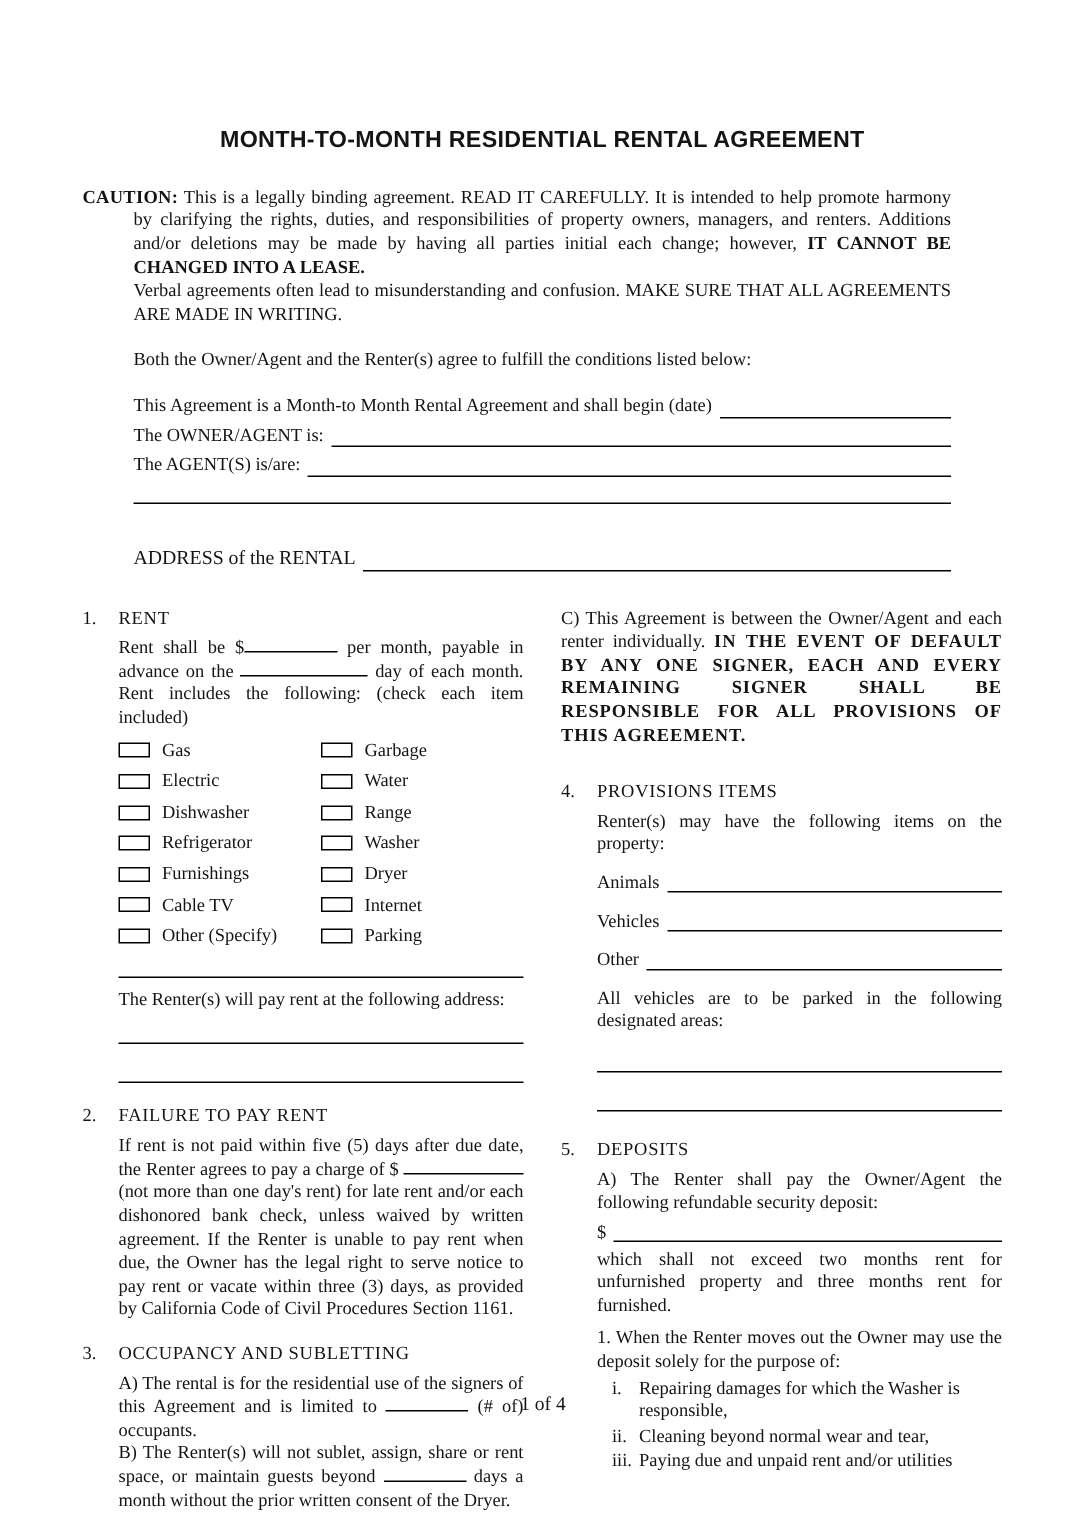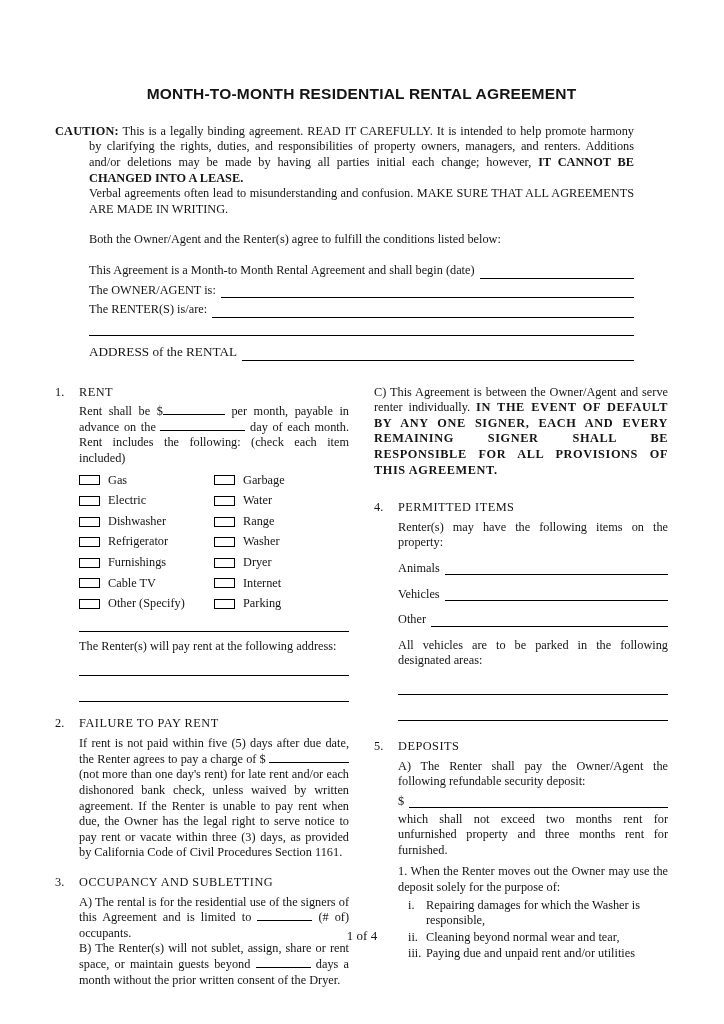--- a/index.html
+++ b/index.html
@@ -13,21 +13,21 @@
   .cp1{text-indent:-34px;text-align:justify;}
   .cp2{text-align:justify;}
   .caution-label{font-weight:700;letter-spacing:.2px;}
   .bold{font-weight:700;}
   .agree{margin-top:15px;}
   .flines{margin-top:15px;}
   .fline{display:flex;align-items:flex-end;margin-top:4px;}
   .fline .lab{white-space:nowrap;}
   .fline .blank{flex:1;border-bottom:1px solid #000;margin-left:5px;height:14px;}
   .contline{border-bottom:1px solid #000;height:16px;margin-top:2px;}
-  .addr{margin-top:8px;font-size:13.2px;}
+  .addr{margin-top:28px;font-size:13.2px;}
   .columns{display:flex;gap:25px;margin-top:24px;width:613px;}
   .col{flex:1;min-width:0;}
   .section{margin-top:14px;}
   .section:first-child{margin-top:0;}
   .sec-head{display:flex;}
   .num{flex:0 0 24px;}
   .sec-title{letter-spacing:.5px;}
   .body{margin-left:24px;margin-top:4px;}
   .just{text-align:justify;}
   .iblank{display:inline-block;border-bottom:1px solid #000;height:11px;vertical-align:baseline;}
@@ -75,21 +75,21 @@
         <div class="flines">
           <div class="fline">
             <span class="lab">This Agreement is a Month-to Month Rental Agreement and shall begin (date)</span>
             <span class="blank"></span>
           </div>
           <div class="fline">
             <span class="lab">The OWNER/AGENT is:</span>
             <span class="blank"></span>
           </div>
           <div class="fline">
-            <span class="lab">The RENTER(S) is/are:</span>
+            <span class="lab">The AGENT(S) is/are:</span>
             <span class="blank"></span>
           </div>
           <div class="contline"></div>
           <div class="fline addr">
             <span class="lab">ADDRESS of the RENTAL</span>
             <span class="blank"></span>
           </div>
         </div>
       </div>
     </div>
@@ -222,29 +222,29 @@
               <span>days a month without the prior written consent of the Dryer.</span>
             </p>
           </div>
         </div>
       </div>
 
       <div class="col">
 
         <div class="section">
           <p class="just">
-            <span>C) This Agreement is between the Owner/Agent and serve renter individually.</span>
+            <span>C) This Agreement is between the Owner/Agent and each renter individually.</span>
             <span class="caps">IN THE EVENT OF DEFAULT BY ANY ONE SIGNER, EACH AND EVERY REMAINING SIGNER SHALL BE RESPONSIBLE FOR ALL PROVISIONS OF THIS AGREEMENT.</span>
           </p>
         </div>
 
         <div class="section" style="margin-top:22px;">
           <div class="sec-head">
             <span class="num">4.</span>
-            <span class="sec-title">PERMITTED ITEMS</span>
+            <span class="sec-title">PROVISIONS ITEMS</span>
           </div>
           <div class="body">
             <p class="just">Renter(s) may have the following items on the property:</p>
             <div class="fieldline">
               <span class="lab">Animals</span>
               <span class="blank"></span>
             </div>
             <div class="fieldline">
               <span class="lab">Vehicles</span>
               <span class="blank"></span>

